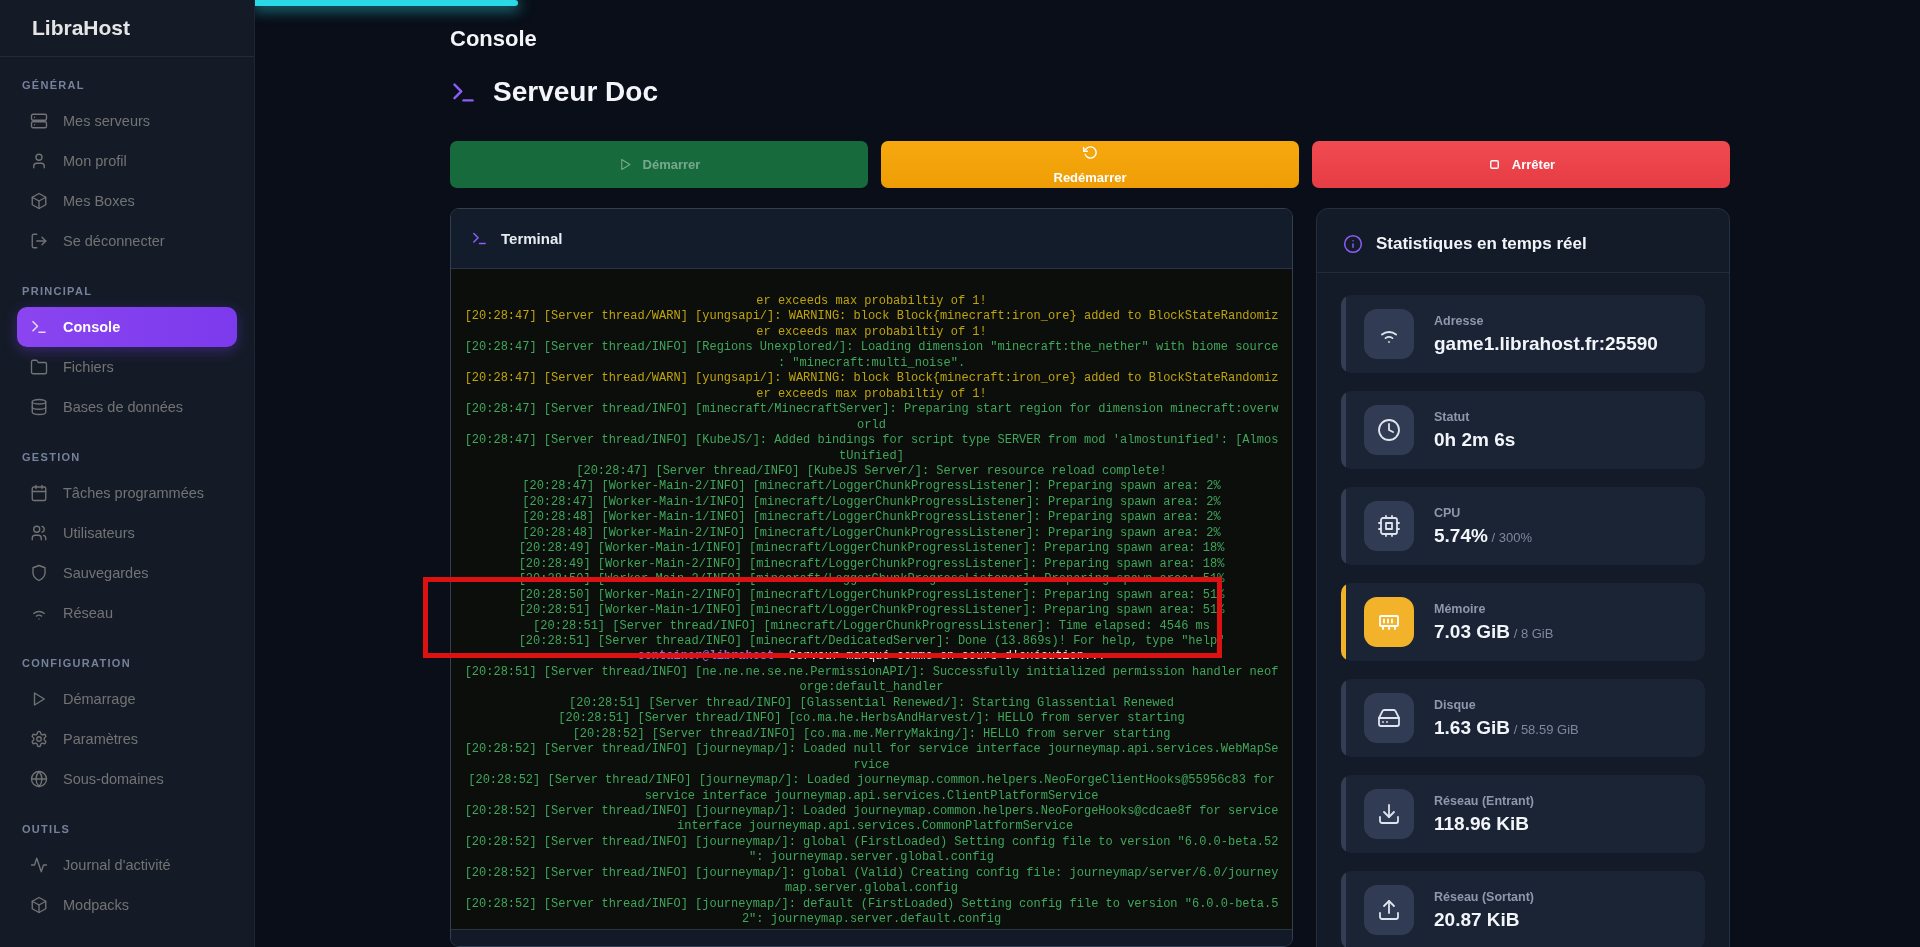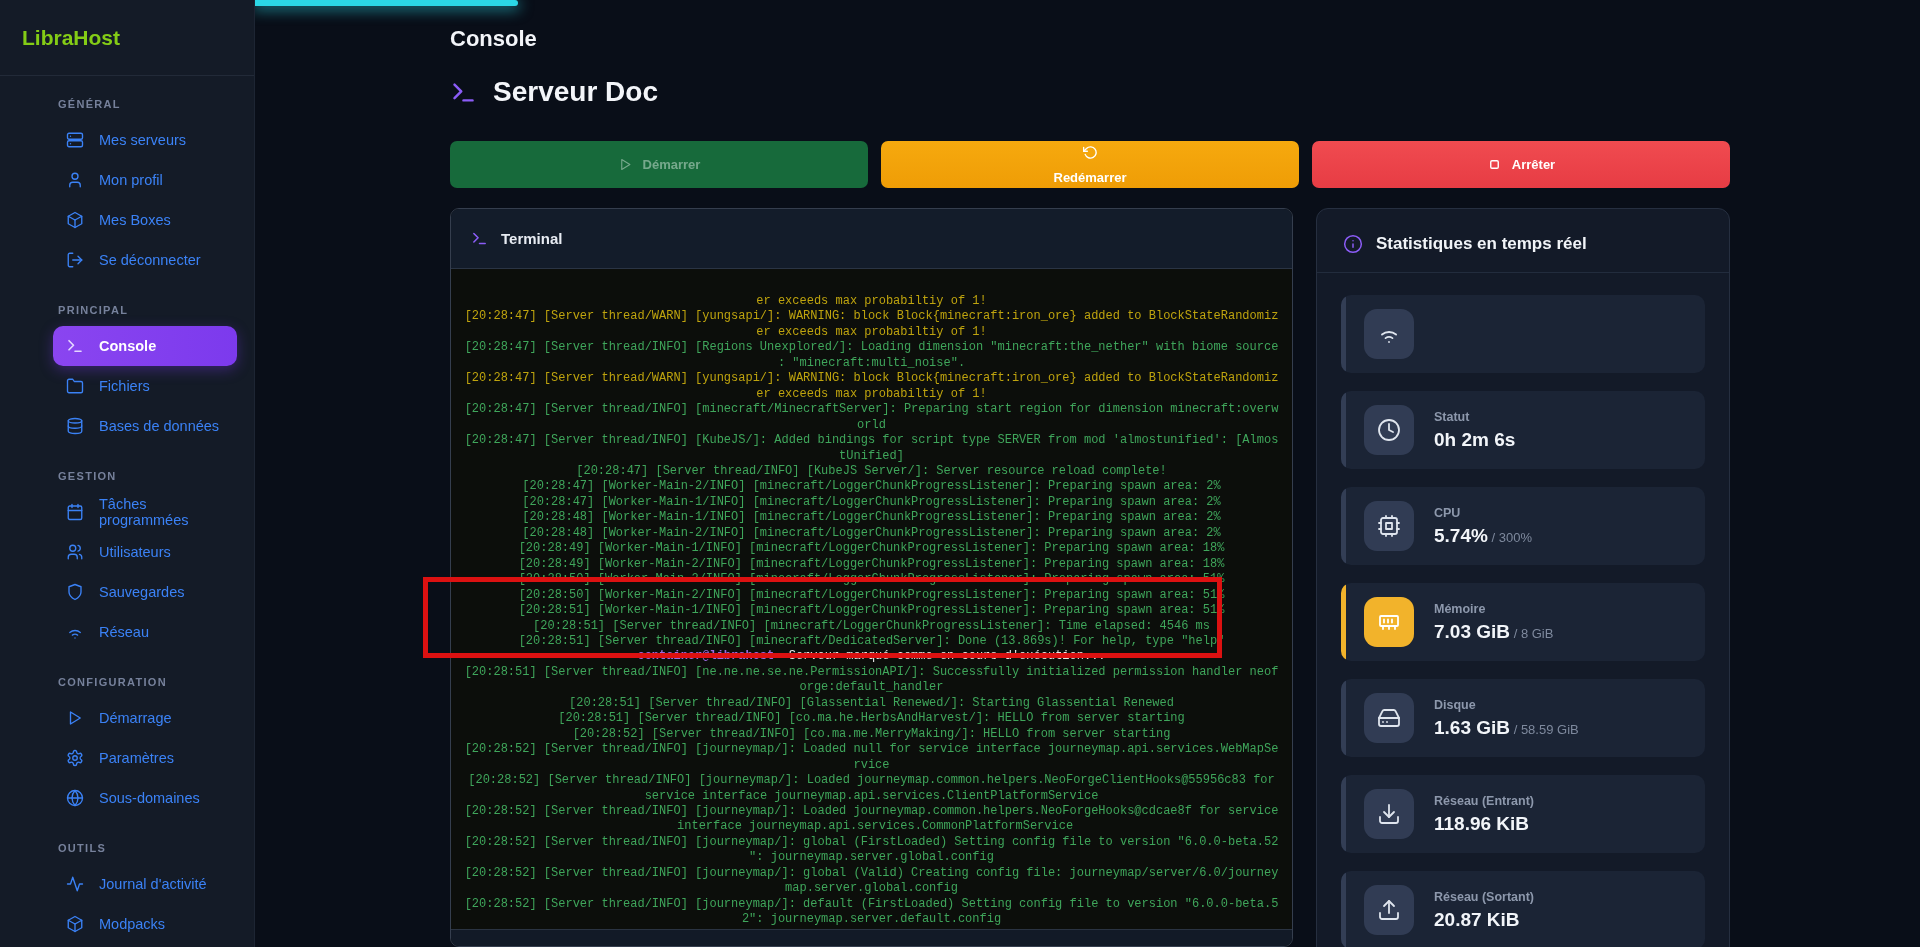--- a/index.html
+++ b/index.html
@@ -7,28 +7,28 @@
               font-family:"Liberation Sans", sans-serif; }
   #stage { position:relative; width:1920px; height:947px; background:#090e18; }
 
   
   .loader { position:absolute; left:255px; top:0; width:263px; height:6px;
             border-radius:0 3px 3px 0; box-shadow:0 2px 14px 2px rgba(43,216,230,.55); }
 
   
   .sidebar { position:absolute; left:0; top:0; width:255px; height:947px;
              background:#141b27; border-right:1px solid #1d2533; }
-  .brand { height:76px; display:flex; align-items:center; padding:0 22px;
-           border-bottom:1px solid #222a38; color:#84cc16; font-size:21px; font-weight:bold; }
-  .nav { padding:12px 17px 0 17px;margin-left:36px; }
+  .brand { height:57px; display:flex; align-items:center; padding:0 32px;
+           border-bottom:1px solid #222a38; color:#e5e5e5; font-size:21px; font-weight:bold; }
+  .nav { padding:12px 17px 0 17px; }
   .nav-label { margin:24px 5px 10px 5px; font-size:11px; font-weight:bold; letter-spacing:1.3px;
                color:#76819b; text-transform:uppercase; }
   .nav-label:first-child { margin-top:10px; }
   .nav-item { height:40px; display:flex; align-items:center; gap:15px; padding:0 13px;
-              border-radius:10px; color:#3b82f6; font-size:14.5px; cursor:pointer; }
+              border-radius:10px; color:#737373; font-size:14.5px; cursor:pointer; }
   .nav-item svg { width:18px; height:18px; flex:none; }
   .nav-item.active { color:#ffffff; font-weight:bold;
                      background:linear-gradient(90deg,#8a45f0,#7c3aed);
                      box-shadow:0 4px 14px rgba(124,58,237,.35); }
   .nav-item.active svg { color:#e4d7ff; }
 
   
   .page-title { position:absolute; left:450px; top:26px; color:#f3f5f9;
                 font-size:22px; font-weight:bold; }
   .server-row { position:absolute; left:450px; top:76px; display:flex; align-items:center; gap:16px; }
@@ -371,20 +371,24 @@
         <div class="card">
           <div class="stripe"></div>
           <div class="cbody">
             <div class="icon-box">
               <svg viewBox="0 0 24 24" fill="none" stroke="currentColor" stroke-width="1.8" stroke-linecap="round" stroke-linejoin="round">
                 <path d="M5 12.55a11 11 0 0 1 14.08 0"></path>
                 <path d="M8.53 16.11a6 6 0 0 1 6.95 0"></path>
                 <line x1="12" y1="20" x2="12.01" y2="20"></line>
               </svg>
             </div>
+            <div>
+              <div class="label">Adresse</div>
+              <div class="value">game1.librahost.fr:25590</div>
+            </div>
           </div>
         </div>
         <div class="card">
           <div class="stripe"></div>
           <div class="cbody">
             <div class="icon-box">
               <svg viewBox="0 0 24 24" fill="none" stroke="currentColor" stroke-width="1.8" stroke-linecap="round" stroke-linejoin="round">
                 <circle cx="12" cy="12" r="10"></circle>
                 <polyline points="12 6 12 12 16 14"></polyline>
               </svg>

